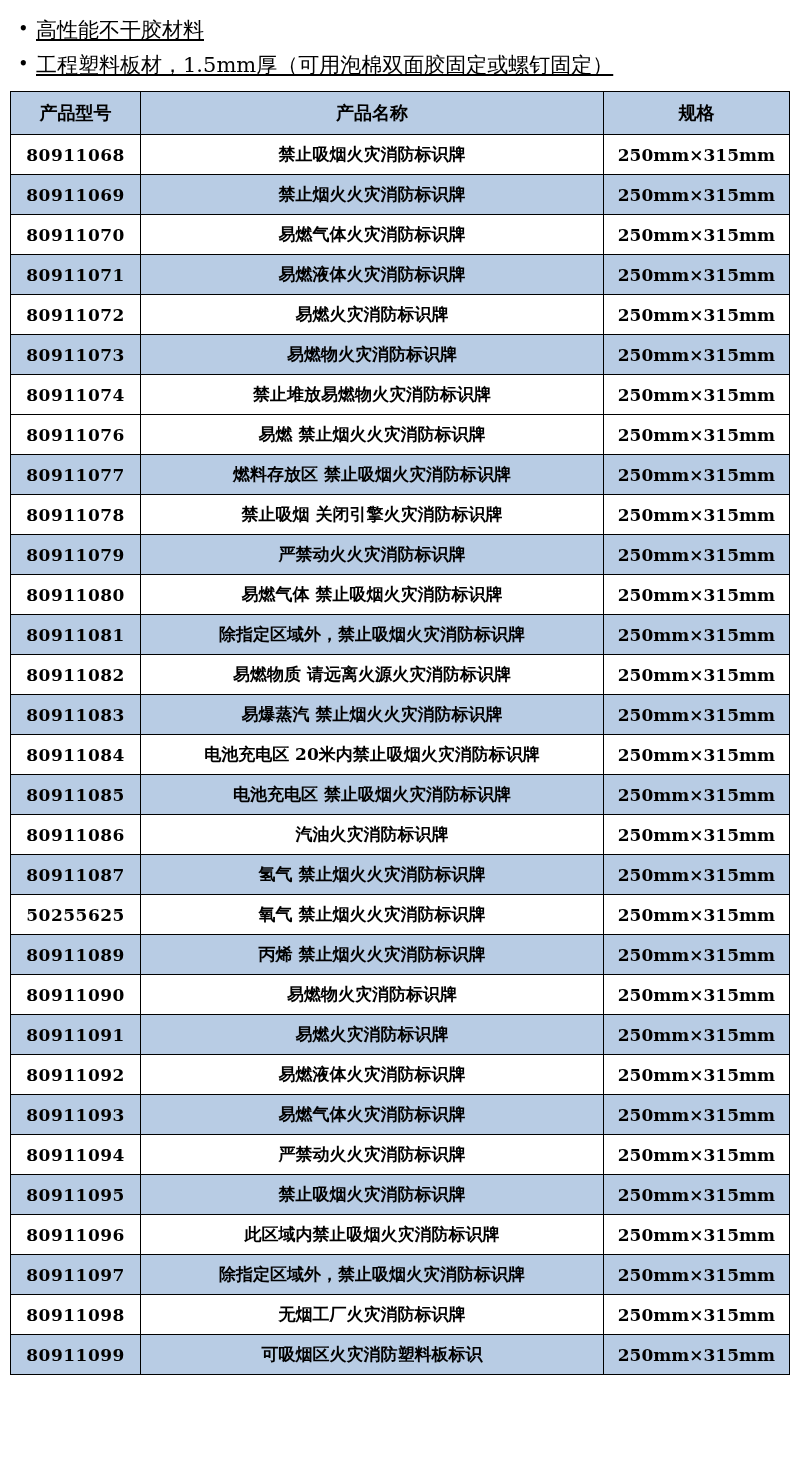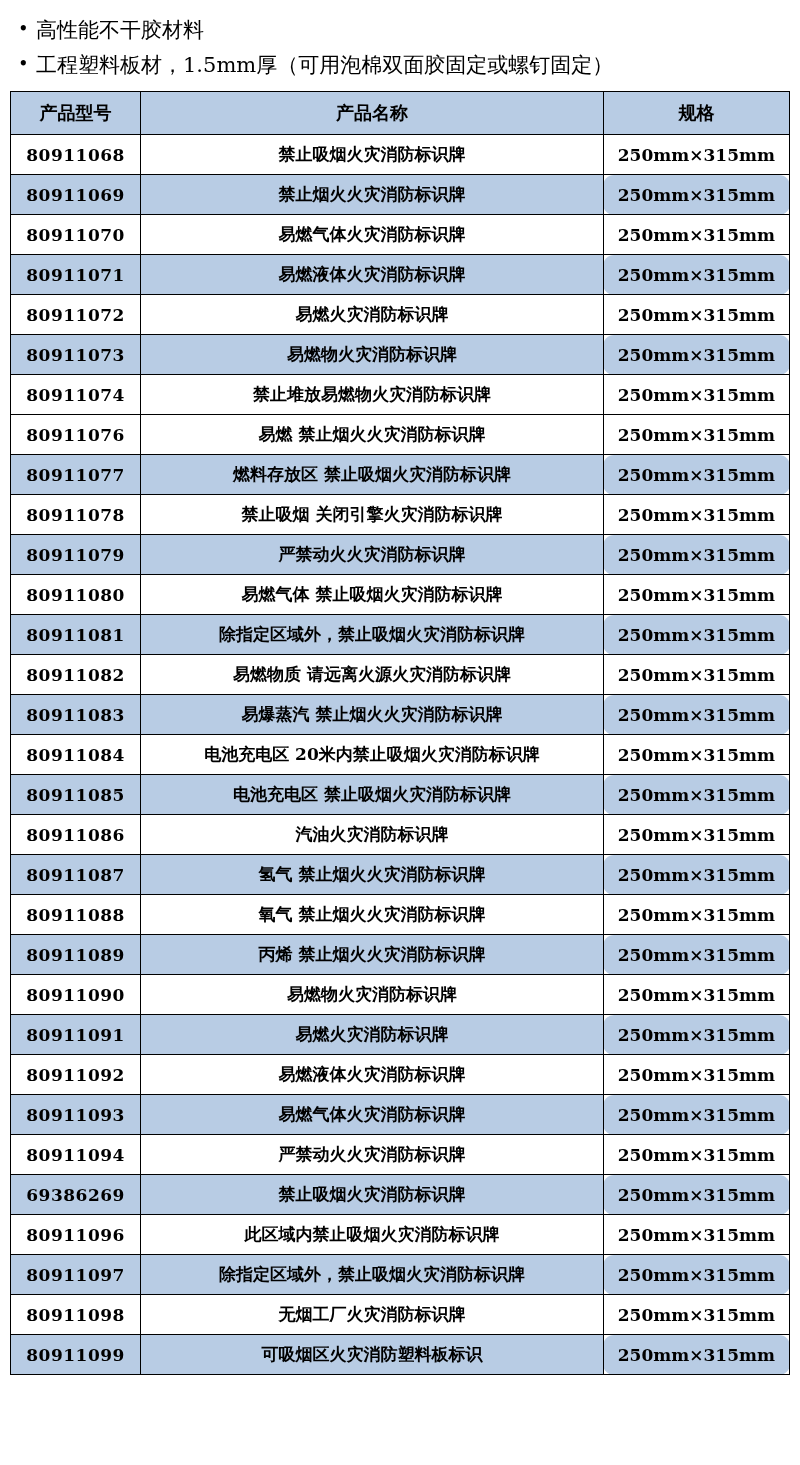--- a/index.html
+++ b/index.html
@@ -33,20 +33,21 @@
   }
   .bullet-dot {
     width: 18px;
     flex: 0 0 18px;
     font-size: 18px;
     line-height: 1.65;
   }
   .bullet-text {
     flex: 1 1 auto;
     white-space: nowrap;
+    text-decoration: underline;
   }
   table.spec-table {
     border-collapse: collapse;
     width: 780px;
     margin: 4px auto 0 auto;
     table-layout: fixed;
   }
   table.spec-table th,
   table.spec-table td {
     border: 1px solid #000000;
@@ -69,21 +70,21 @@
   table.spec-table col.c-name  { width: 462px; }
   table.spec-table col.c-spec  { width: 186px; }
   tr.row-odd td {
     background: #ffffff;
   }
   tr.row-even td {
     background: #b8cce4;
     text-align: center;
   }
   .cell-model { letter-spacing: 0.5px; }
-  .cell-spec { font-size: 16px; border-radius: 11px; }
+  .cell-spec { font-size: 16px; }
 </style>
 </head>
 <body>
 
 <div class="page">
 
   <ul class="bullets">
     <li class="bullet-item">
       <span class="bullet-dot">•</span>
       <span class="bullet-text">高性能不干胶材料</span>
@@ -197,21 +198,21 @@
           <td class="cell-model">80911086</td>
           <td class="cell-name">汽油火灾消防标识牌</td>
           <td class="cell-spec">250mm×315mm</td>
         </tr>
         <tr class="row-even">
           <td class="cell-model">80911087</td>
           <td class="cell-name">氢气 禁止烟火火灾消防标识牌</td>
           <td class="cell-spec">250mm×315mm</td>
         </tr>
         <tr class="row-odd">
-          <td class="cell-model">80911088</td>
+          <td class="cell-model">50255625</td>
           <td class="cell-name">氧气 禁止烟火火灾消防标识牌</td>
           <td class="cell-spec">250mm×315mm</td>
         </tr>
         <tr class="row-even">
           <td class="cell-model">80911089</td>
           <td class="cell-name">丙烯 禁止烟火火灾消防标识牌</td>
           <td class="cell-spec">250mm×315mm</td>
         </tr>
         <tr class="row-odd">
           <td class="cell-model">80911090</td>
@@ -232,21 +233,21 @@
           <td class="cell-model">80911093</td>
           <td class="cell-name">易燃气体火灾消防标识牌</td>
           <td class="cell-spec">250mm×315mm</td>
         </tr>
         <tr class="row-odd">
           <td class="cell-model">80911094</td>
           <td class="cell-name">严禁动火火灾消防标识牌</td>
           <td class="cell-spec">250mm×315mm</td>
         </tr>
         <tr class="row-even">
-          <td class="cell-model">69386269</td>
+          <td class="cell-model">80911095</td>
           <td class="cell-name">禁止吸烟火灾消防标识牌</td>
           <td class="cell-spec">250mm×315mm</td>
         </tr>
         <tr class="row-odd">
           <td class="cell-model">80911096</td>
           <td class="cell-name">此区域内禁止吸烟火灾消防标识牌</td>
           <td class="cell-spec">250mm×315mm</td>
         </tr>
         <tr class="row-even">
           <td class="cell-model">80911097</td>

